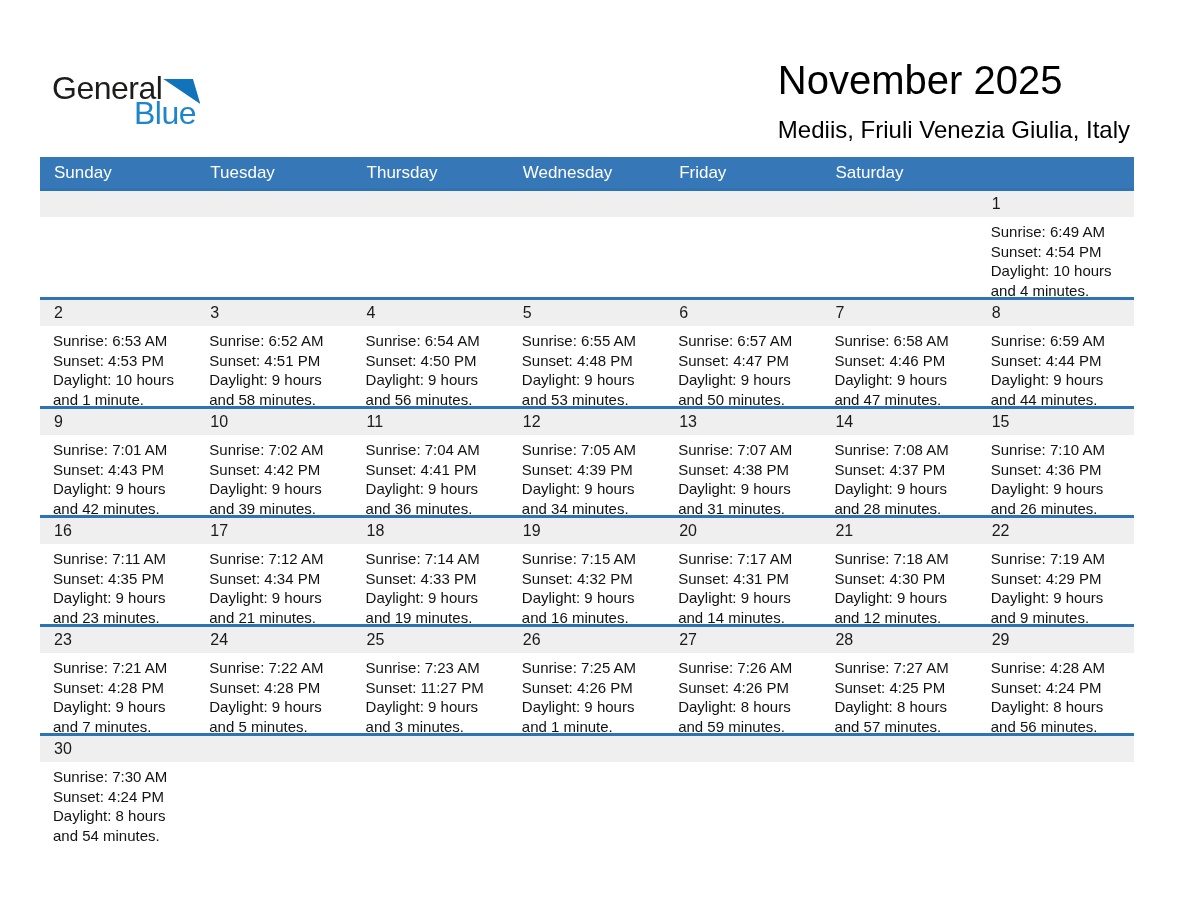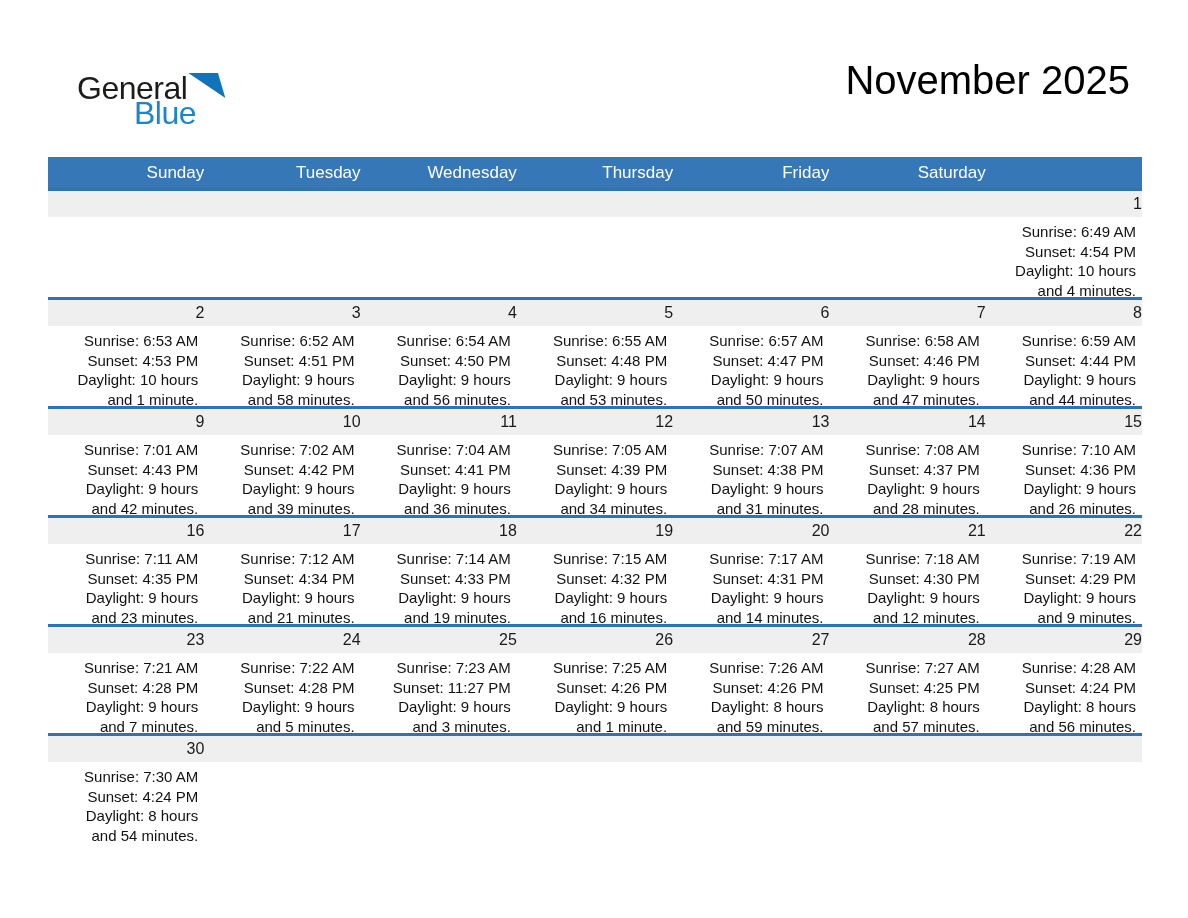--- a/index.html
+++ b/index.html
@@ -6,34 +6,34 @@
   .page{
     position:relative;
     width:1188px;height:918px;
     background:#ffffff;
     font-family:"Liberation Sans",sans-serif;
     color:#111;
     overflow:hidden;
   }
   
   .logo{position:absolute;left:52px;top:72px;line-height:1;}
-  .logo-top{display:flex;align-items:flex-start;margin-left:25px;}
+  .logo-top{display:flex;align-items:flex-end;}
   .logo-general{font-size:32px;color:#1c1c1a;letter-spacing:-0.5px;}
   .logo-tri{
     display:inline-block;width:37px;height:25px;margin-left:1px;margin-top:1px;
     background:var(--logo-triangle,#1173b9);
     clip-path:polygon(0 0,80% 0,100% 100%);
   }
   .logo-blue{font-size:32px;color:var(--logo-blue-text,#1e86c8);margin-left:82px;margin-top:-7px;letter-spacing:-0.5px;}
   
   .titles{position:absolute;right:58px;top:58px;text-align:left;}
   .title{font-size:40px;color:#000;}
   .subtitle{font-size:24px;color:#000;margin-top:13px;}
   
-  .calendar{position:absolute;left:48px;top:157px;width:1094px;text-align:right;}
+  .calendar{position:absolute;left:40px;top:157px;width:1094px;}
   .weekday-row{
     display:grid;grid-template-columns:repeat(7,1fr);
     height:31px;background:var(--header-bg,#3677b8);
     color:var(--header-text,#ffffff);
   }
   .wd{font-size:17px;padding:6px 0 0 14px;box-sizing:border-box;white-space:nowrap;overflow:hidden;}
   .week{
     position:relative;
     border-top:3px solid var(--row-border,#2e74b5);
     height:109px;box-sizing:border-box;
@@ -61,28 +61,29 @@
   <div class="logo">
     <div class="logo-top">
       <span class="logo-general">General</span>
       <span class="logo-tri"></span>
     </div>
     <div class="logo-blue">Blue</div>
   </div>
 
   <div class="titles">
     <div class="title">November 2025</div>
+    <div class="subtitle">Mediis, Friuli Venezia Giulia, Italy</div>
   </div>
 
   <div class="calendar">
     <div class="weekday-row">
         <div class="wd">Sunday</div>
         <div class="wd">Tuesday</div>
+        <div class="wd">Thursday</div>
         <div class="wd">Wednesday</div>
-        <div class="wd">Thursday</div>
         <div class="wd">Friday</div>
         <div class="wd">Saturday</div>
       </div>
     <div>
         <div class="week">
           <div class="band"></div>
           <div class="grid">
             <div class="cell"></div>
             <div class="cell"></div>
             <div class="cell"></div>

